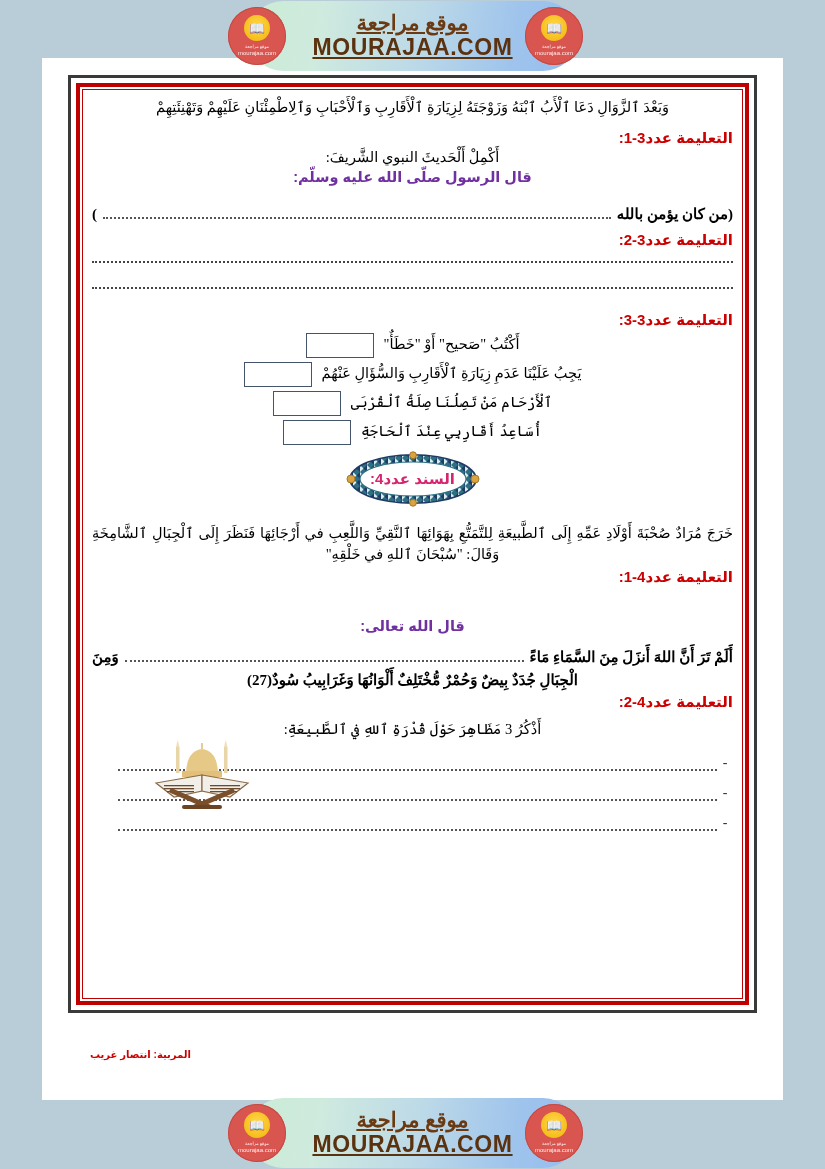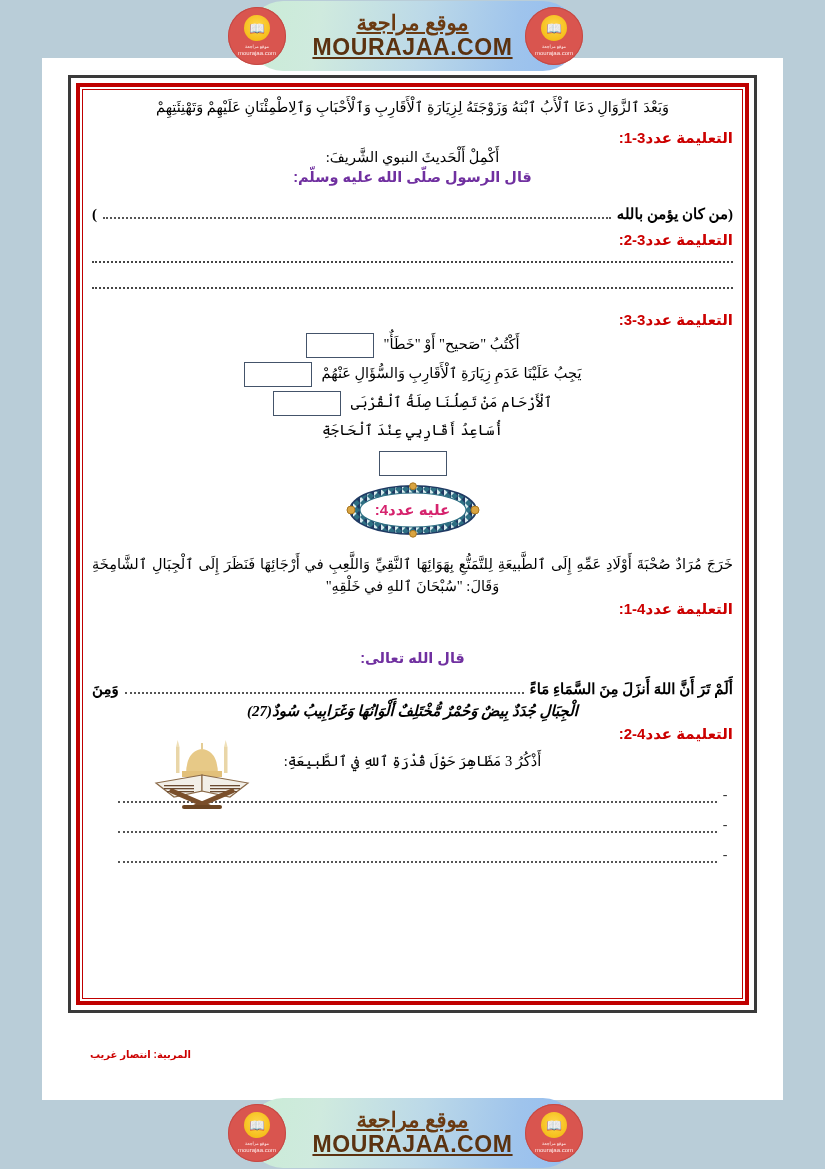--- a/index.html
+++ b/index.html
@@ -268,21 +268,21 @@
           <div class="tf-row" style="justify-content:center;">
             <span class="tf-text ar">يَجِبُ عَلَيْنَا عَدَمِ زِيَارَةِ ٱلْأَقَارِبِ وَالسُّؤَالِ عَنْهُمْ</span>
             <span class="tf-box"></span>
           </div>
 
           <div class="tf-row" style="justify-content:center;">
             <span class="tf-text ar">ٱلْأَرْحَام مَنْ تَصِلُنَا صِلَةُ ٱلْقُرْبَى</span>
             <span class="tf-box"></span>
           </div>
 
-          <div class="tf-row" style="justify-content:center;flex-direction:column;">
+          <div class="tf-row" style="justify-content:center;">
             <span class="tf-text ar">أُسَاعِدُ أَقَارِبِي عِنْدَ ٱلْحَاجَةِ</span>
             <span class="tf-box"></span>
           </div>
         </div>
       </div>
 
       <div class="banner-wrap">
         <div class="banner">
           <svg viewBox="0 0 176 56" width="176" height="56" style="position:absolute;left:0;top:0;" aria-hidden="true">
             <defs>
@@ -294,35 +294,35 @@
             </defs>
             <ellipse cx="88" cy="28" rx="64" ry="25" fill="#1f3a63"></ellipse>
             <ellipse cx="88" cy="28" rx="62" ry="23.5" fill="url(#geo)"></ellipse>
             <ellipse cx="88" cy="28" rx="53" ry="17" fill="#ffffff" stroke="#2e6f83" stroke-width="1.2"></ellipse>
 
             <circle cx="26" cy="28" r="4" fill="#d9a441" stroke="#a8761f" stroke-width="1"></circle>
             <circle cx="150" cy="28" r="4" fill="#d9a441" stroke="#a8761f" stroke-width="1"></circle>
             <circle cx="88" cy="4.2" r="3.4" fill="#d9a441" stroke="#a8761f" stroke-width="1"></circle>
             <circle cx="88" cy="51.8" r="3.4" fill="#d9a441" stroke="#a8761f" stroke-width="1"></circle>
           </svg>
-          <span class="banner-text">عليه عدد4:</span>
+          <span class="banner-text">السند عدد4:</span>
         </div>
       </div>
 
       <div class="ar justified" style="margin-top:16px;">خَرَجَ مُرَادٌ صُحْبَةَ أَوْلَادِ عَمِّهِ إِلَى ٱلطَّبيعَةِ لِلتَّمَتُّعِ بِهَوَائِهَا ٱلنَّقِيِّ وَاللَّعِبِ في أَرْجَائِهَا فَنَظَرَ إِلَى ٱلْجِبَالِ ٱلشَّامِخَةِ وَقَالَ: "سُبْحَانَ ٱللهِ في خَلْقِهِ"</div>
 
       <div class="sec-head" style="margin-top:2px;">التعليمة عدد4-1:</div>
       <div class="purple" style="text-align:center;margin-top:32px;">قال الله تعالى:</div>
 
       <div class="verse verse-line1 ar" style="margin-top:12px;">
         <span>أَلَمْ تَرَ أَنَّ اللهَ أَنزَلَ مِنَ السَّمَاءِ مَاءً</span>
         <span class="vfill"></span>
         <span>وَمِنَ</span>
       </div>
-      <div class="verse ar" style="text-align:center;font-style:italic;">الْجِبَالِ جُدَدٌ بِيضٌ وَحُمْرٌ مُّخْتَلِفٌ أَلْوَانُهَا وَغَرَابِيبُ سُودٌ(27)</div>
+      <div class="verse ar" style="text-align:center;">الْجِبَالِ جُدَدٌ بِيضٌ وَحُمْرٌ مُّخْتَلِفٌ أَلْوَانُهَا وَغَرَابِيبُ سُودٌ(27)</div>
 
       <div class="sec-head" style="margin-top:2px;">التعليمة عدد4-2:</div>
       <div class="ar center-ar instr" style="margin-top:8px;">أَذْكُرُ 3 مَظَاهِرَ حَوْلَ قُدْرَةِ ٱللهِ في ٱلطَّبيعَةِ:</div>
 
       <div class="bullet-row">
         <span class="bullet-dash">-</span>
         <span class="bullet-line"></span>
       </div>
       <div class="bullet-row">
         <span class="bullet-dash">-</span>

